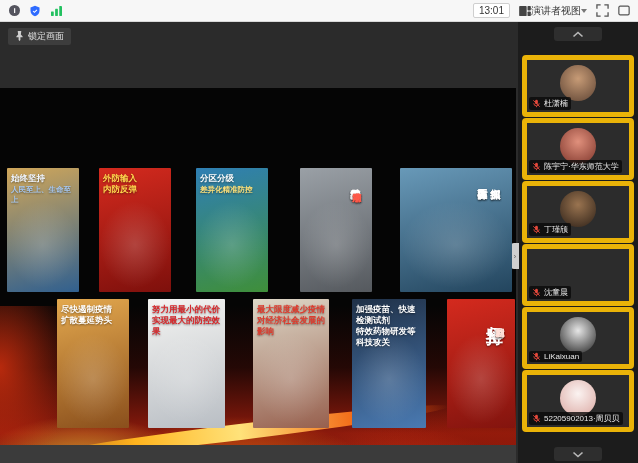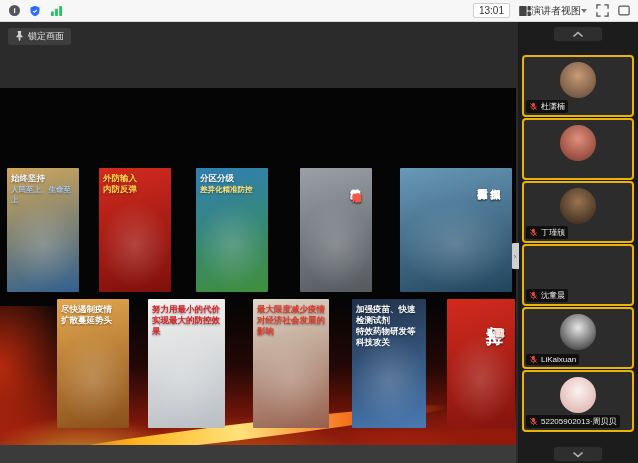--- a/index.html
+++ b/index.html
@@ -68,21 +68,21 @@
     background:radial-gradient(70% 50% at 50% 62%, rgba(255,255,255,.18), transparent 70%); }
 
   
   .sidebar { position:absolute; left:518px; top:22px; width:120px; height:441px;
     background:#1c1c1c; }
   .collapse-btn { position:absolute; left:36px; width:48px; height:14px;
     background:#2e2e2e; border-radius:3px; display:flex; align-items:center;
     justify-content:center; cursor:pointer; }
   .collapse-up { top:5px; } .collapse-down { top:425px; }
   .tile { position:absolute; left:4px; width:112px; height:62px; background:#2c2c2c;
-    border:2px solid #eab308; border-radius:4px; overflow:hidden; }
+    border:5px solid #eab308; border-radius:4px; overflow:hidden; }
   .avatar { position:absolute; left:50%; top:5px; transform:translateX(-50%);
     width:36px; height:36px; border-radius:50%; }
   .avatar.initials { display:flex; align-items:center; justify-content:center;
     color:#fff; font-size:11px; font-weight:bold; }
   .name-chip { position:absolute; left:2px; bottom:2px; max-width:106px;
     background:rgba(10,10,10,.8); border-radius:2px; padding:1px 3px;
     display:flex; align-items:center; gap:3px; }
   .name-chip span { color:#e8e8e8; font-size:8px; white-space:nowrap;
     overflow:hidden; text-overflow:ellipsis; }
   .side-handle { position:absolute; left:-7px; top:221px; width:8px; height:26px;
@@ -218,20 +218,28 @@
           <svg width="9" height="9" viewBox="0 0 16 16">
             <rect x="5.6" y="1.5" width="4.8" height="8" rx="2.4" fill="#e8493c"></rect>
             <path d="M3.2 7.5a4.8 4.8 0 0 0 9.6 0M8 12.3v2.2" fill="none" stroke="#e8493c" stroke-width="1.5"></path>
             <path d="M2.2 2.2l11.6 11.6" stroke="#e8493c" stroke-width="1.5"></path>
           </svg>
           <span>杜潇楠</span>
         </div>
       </div>
       <div class="tile" style="top: 96px;">
         <div class="avatar" style="background: radial-gradient(circle at 50% 38%, rgb(224, 144, 124), rgb(124, 52, 42));"></div>
+        <div class="name-chip">
+          <svg width="9" height="9" viewBox="0 0 16 16">
+            <rect x="5.6" y="1.5" width="4.8" height="8" rx="2.4" fill="#e8493c"></rect>
+            <path d="M3.2 7.5a4.8 4.8 0 0 0 9.6 0M8 12.3v2.2" fill="none" stroke="#e8493c" stroke-width="1.5"></path>
+            <path d="M2.2 2.2l11.6 11.6" stroke="#e8493c" stroke-width="1.5"></path>
+          </svg>
+          <span>陈宇宁·华东师范大学</span>
+        </div>
       </div>
       <div class="tile" style="top: 159px;">
         <div class="avatar" style="background: radial-gradient(circle at 50% 38%, rgb(154, 116, 80), rgb(46, 33, 24));"></div>
         <div class="name-chip">
           <svg width="9" height="9" viewBox="0 0 16 16">
             <rect x="5.6" y="1.5" width="4.8" height="8" rx="2.4" fill="#e8493c"></rect>
             <path d="M3.2 7.5a4.8 4.8 0 0 0 9.6 0M8 12.3v2.2" fill="none" stroke="#e8493c" stroke-width="1.5"></path>
             <path d="M2.2 2.2l11.6 11.6" stroke="#e8493c" stroke-width="1.5"></path>
           </svg>
           <span>丁瑾颀</span>

